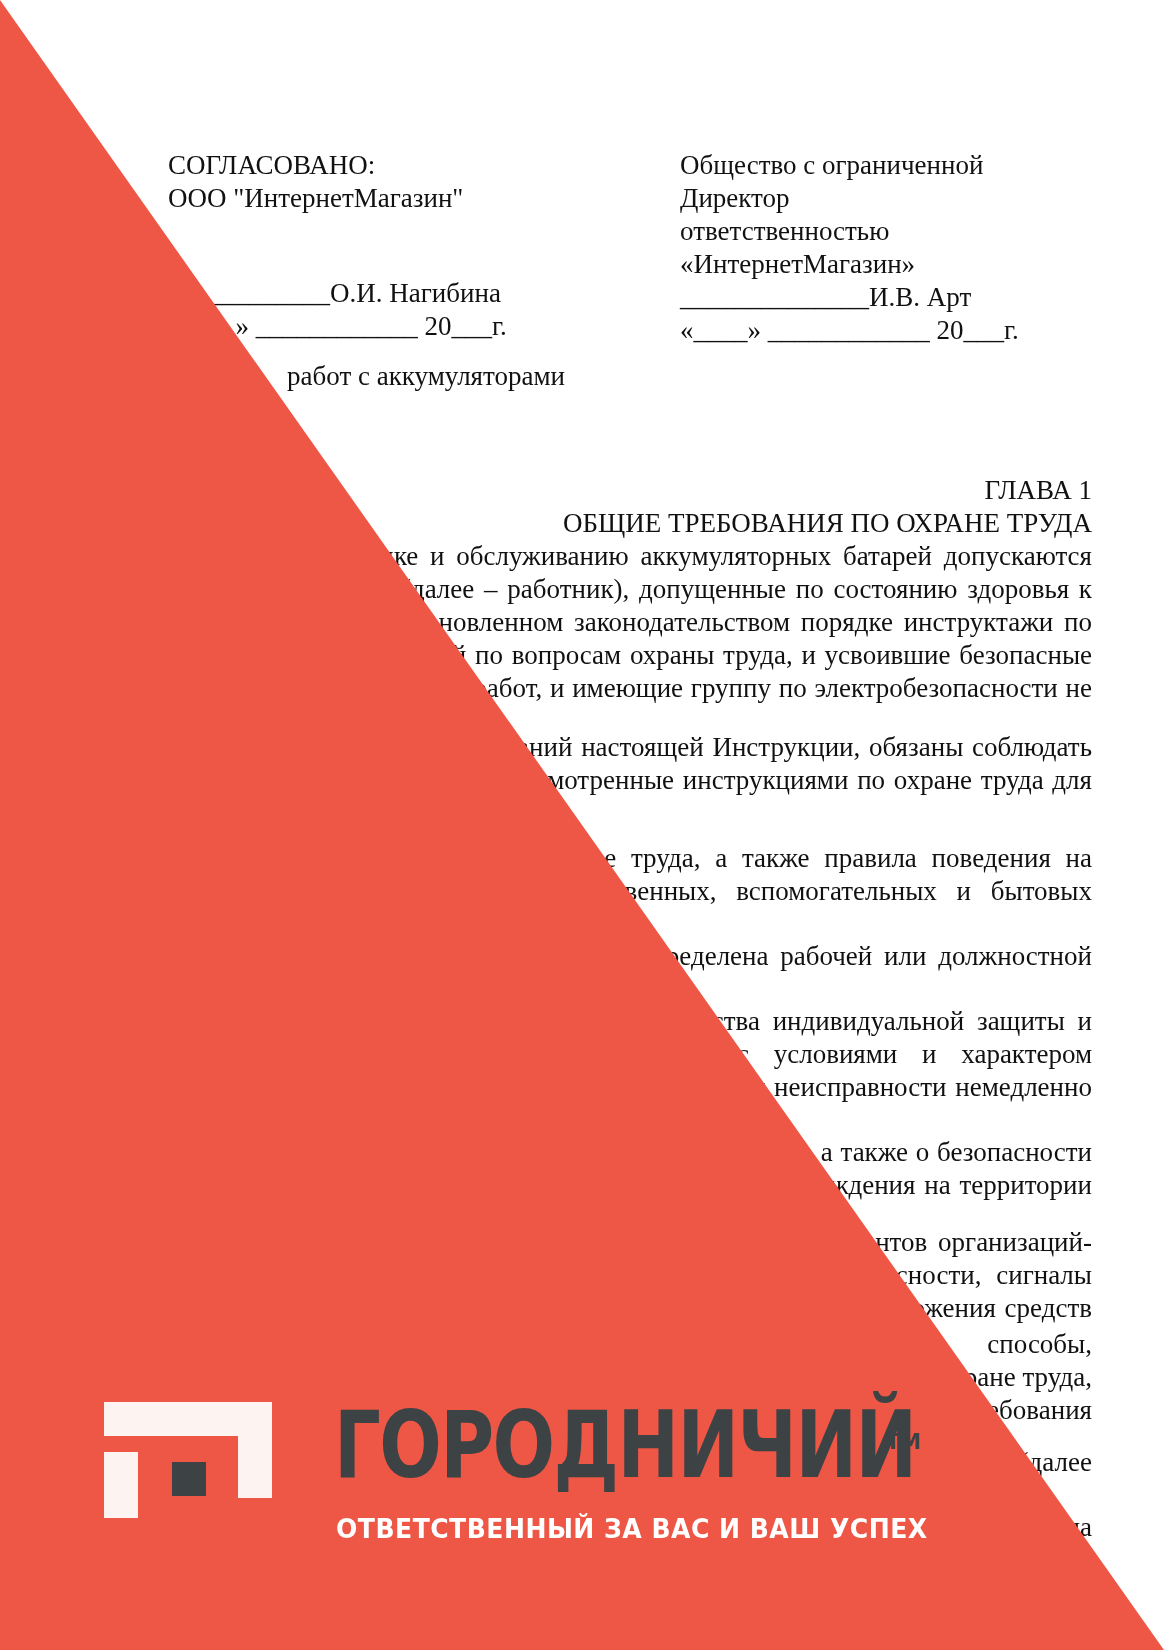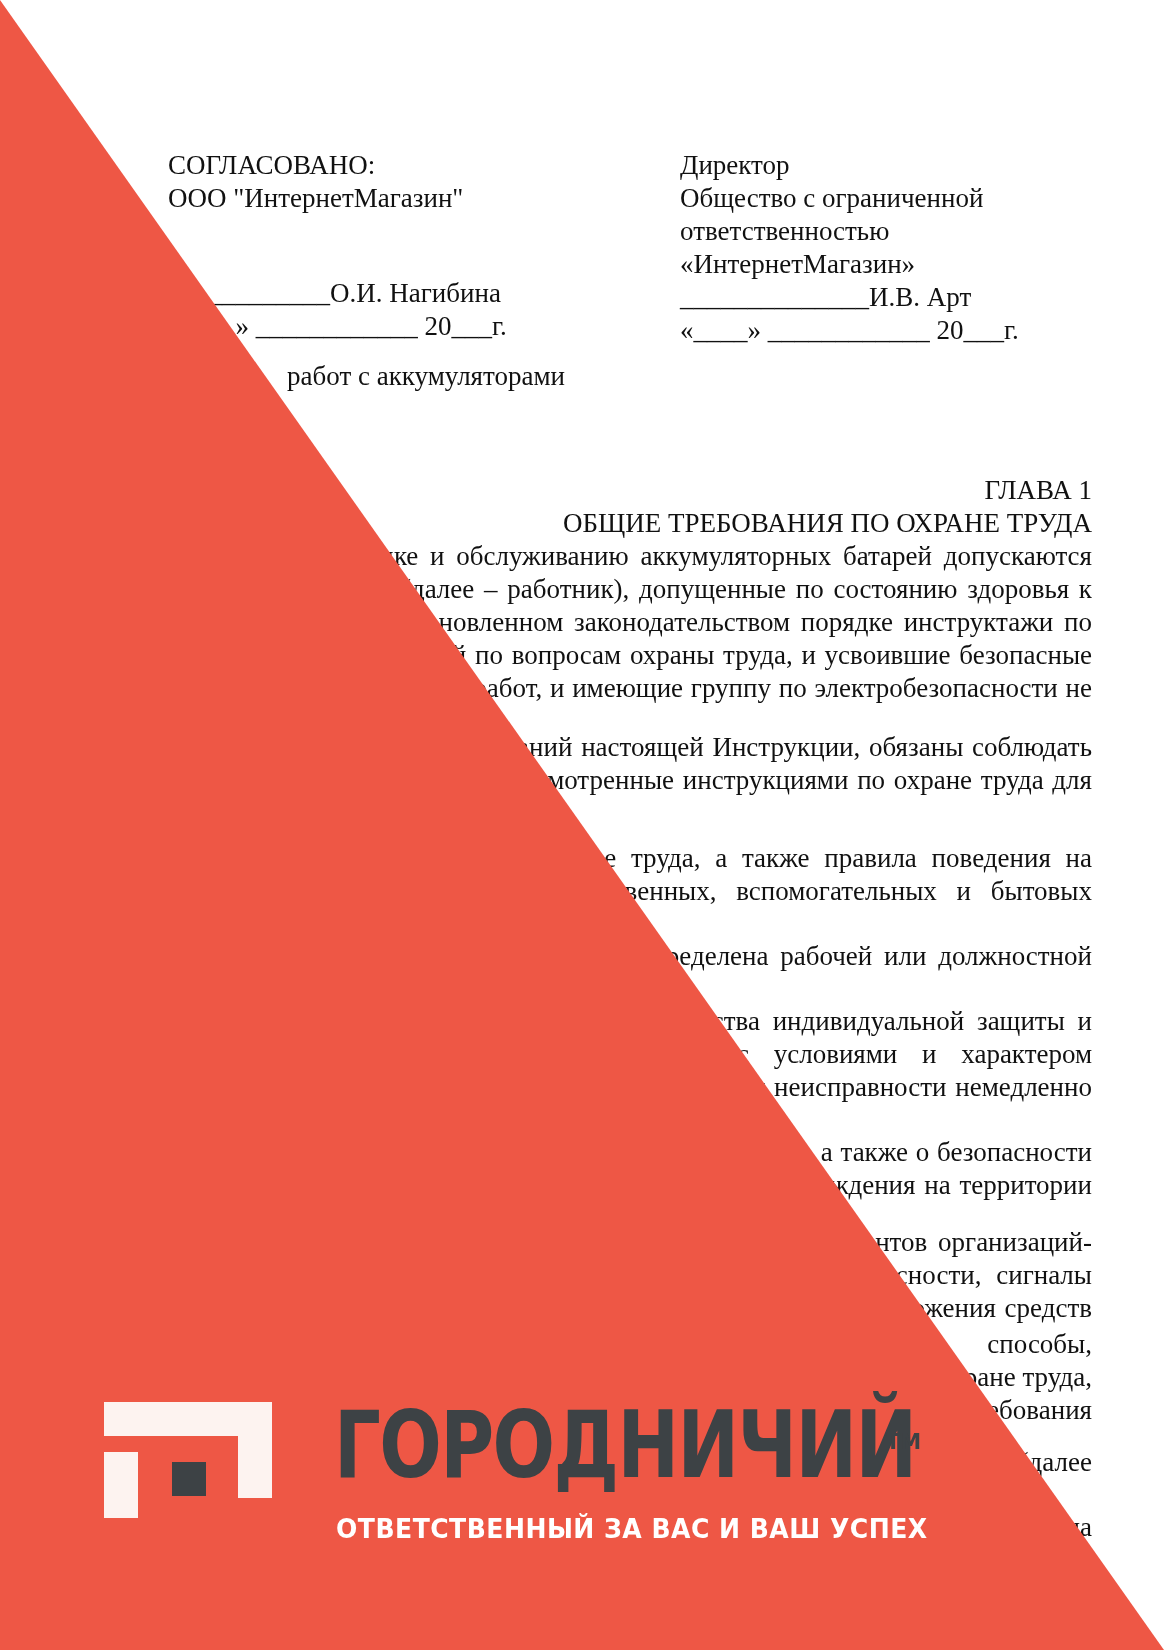--- a/index.html
+++ b/index.html
@@ -35,22 +35,22 @@
 <div class="text-layer">
 
   <div class="hblock" style="left:168px;top:102px;">
     <div>СОГЛАСОВАНО:</div>
     <div>ООО "ИнтернетМагазин"</div>
     <div class="sig-gap">____________О.И. Нагибина</div>
     <div>«____» ____________ 20___г.</div>
   </div>
 
   <div class="hblock" style="left:680px;top:102px;">
+    <div>Общество с ограниченной</div>
     <div>Директор</div>
-    <div>Общество с ограниченной</div>
     <div>ответственностью</div>
     <div>«ИнтернетМагазин»</div>
     <div>______________И.В. Арт</div>
     <div>«____» ____________ 20___г.</div>
   </div>
 
   <div class="title-block">
     <div>работ с аккумуляторами</div>
   </div>
 

